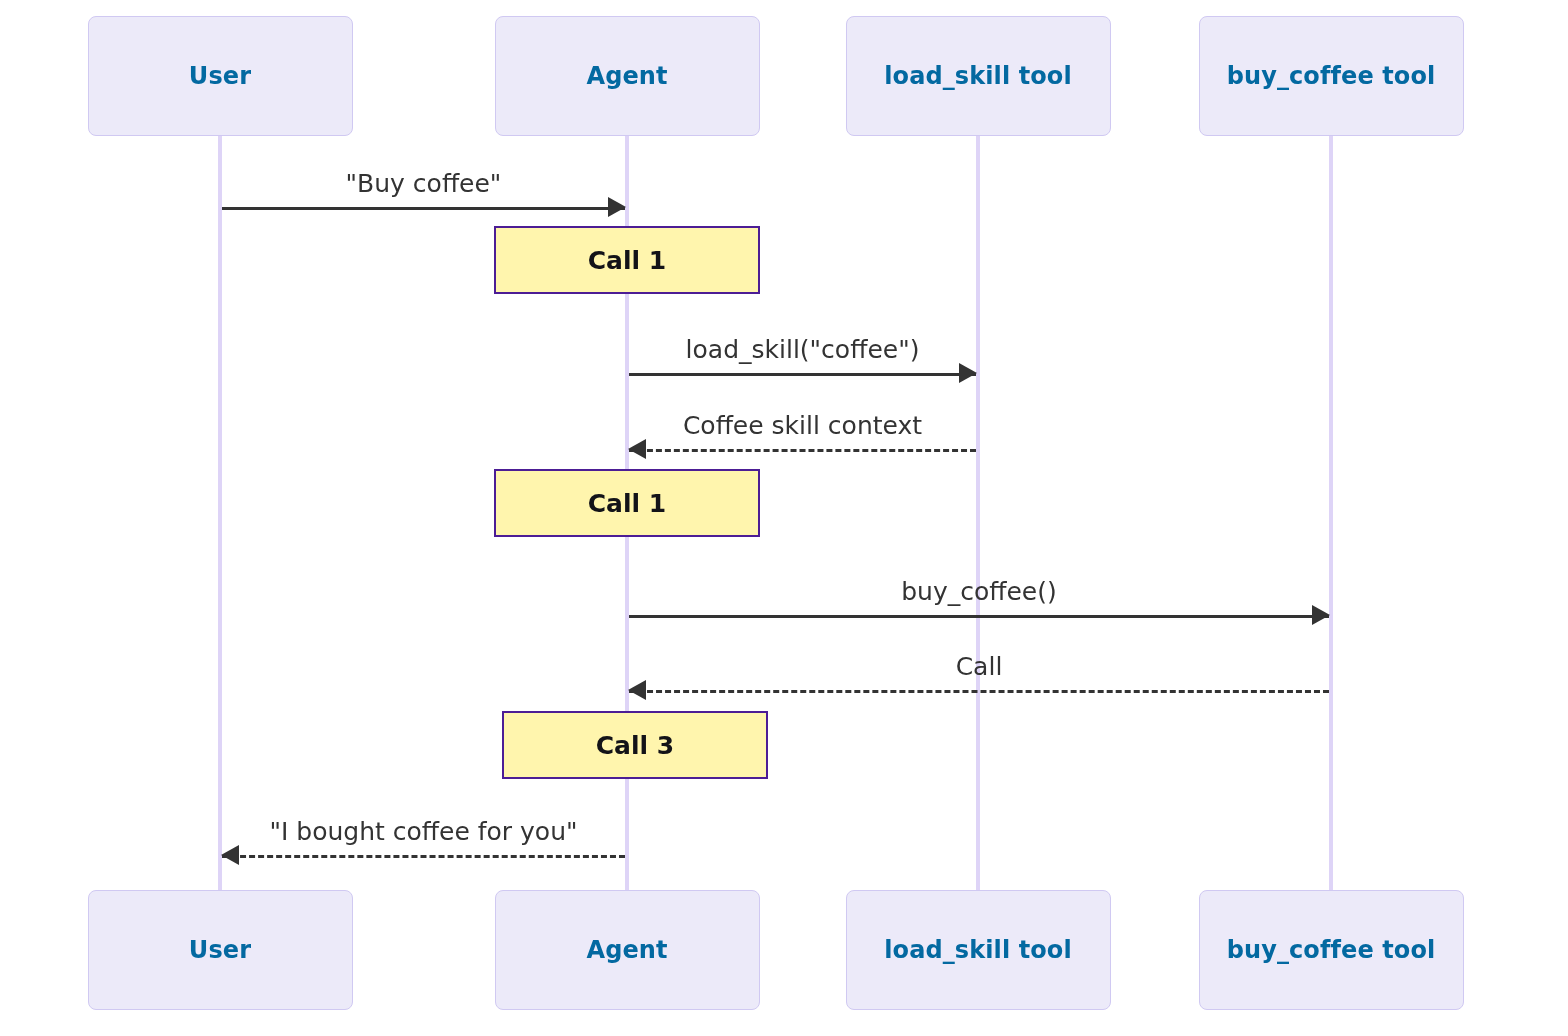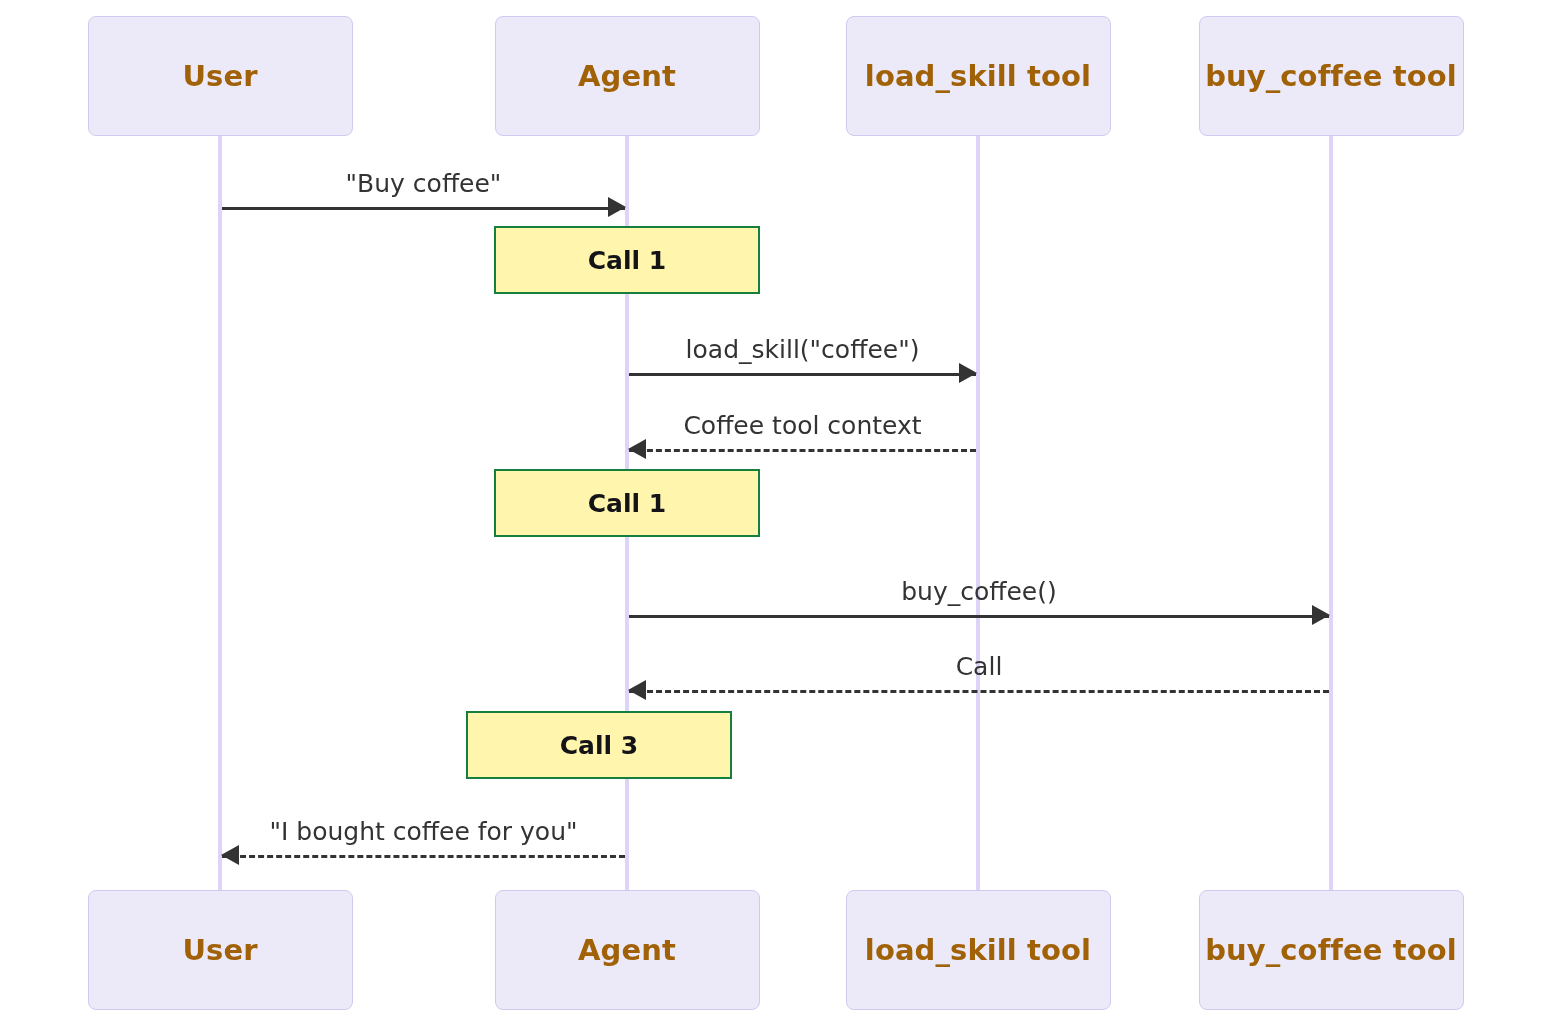--- a/index.html
+++ b/index.html
@@ -24,41 +24,41 @@
     background: #ECEAF9;
     border: 1.6px solid #D0C9F2;
     border-radius: 8px;
     box-sizing: border-box;
     display: flex;
     align-items: center;
     justify-content: center;
     z-index: 5;
   }
   .participant .plabel {
-    font-size: 29px;
+    font-size: 24px;
     font-weight: 700;
-    color: #a16207;
+    color: #0369a1;
     letter-spacing: .1px;
     white-space: nowrap;
   }
   
   .lifeline {
     position: absolute;
     width: 4px;
     margin-left: -2px;
     background: #DED4F7;
     z-index: 1;
   }
   
   .note {
     position: absolute;
     width: 266px;
     height: 68px;
     background: #FFF5AD;
-    border: 2px solid #15803d;
+    border: 2px solid #4c1d95;
     box-sizing: border-box;
     display: flex;
     align-items: center;
     justify-content: center;
     z-index: 6;
   }
   .note .nlabel {
     font-size: 25px;
     font-weight: 700;
     color: #131318;
@@ -143,21 +143,21 @@
         <div class="mlabel">"Buy coffee"</div>
       </div>
       <div class="msg right" style="left: 629px; width: 347px; top: 373px;">
         <div class="line"></div>
         <div class="head"></div>
         <div class="mlabel">load_skill("coffee")</div>
       </div>
       <div class="msg dashed left" style="left: 629px; width: 347px; top: 449px;">
         <div class="line"></div>
         <div class="head"></div>
-        <div class="mlabel">Coffee tool context</div>
+        <div class="mlabel">Coffee skill context</div>
       </div>
       <div class="msg right" style="left: 629px; width: 700px; top: 615px;">
         <div class="line"></div>
         <div class="head"></div>
         <div class="mlabel">buy_coffee()</div>
       </div>
       <div class="msg dashed left" style="left: 629px; width: 700px; top: 690px;">
         <div class="line"></div>
         <div class="head"></div>
         <div class="mlabel">Call</div>
@@ -169,21 +169,21 @@
       </div>
     </div>
 
   <div id="notes">
       <div class="note" style="left: 494px; top: 226px;">
         <span class="nlabel">Call 1</span>
       </div>
       <div class="note" style="left: 494px; top: 469px;">
         <span class="nlabel">Call 1</span>
       </div>
-      <div class="note" style="left: 466px; top: 711px;">
+      <div class="note" style="left: 502px; top: 711px;">
         <span class="nlabel">Call 3</span>
       </div>
     </div>
 
   <div id="participants-bottom">
       <div class="participant" style="left: 87.5px; top: 890px;">
         <span class="plabel">User</span>
       </div>
       <div class="participant" style="left: 494.5px; top: 890px;">
         <span class="plabel">Agent</span>

